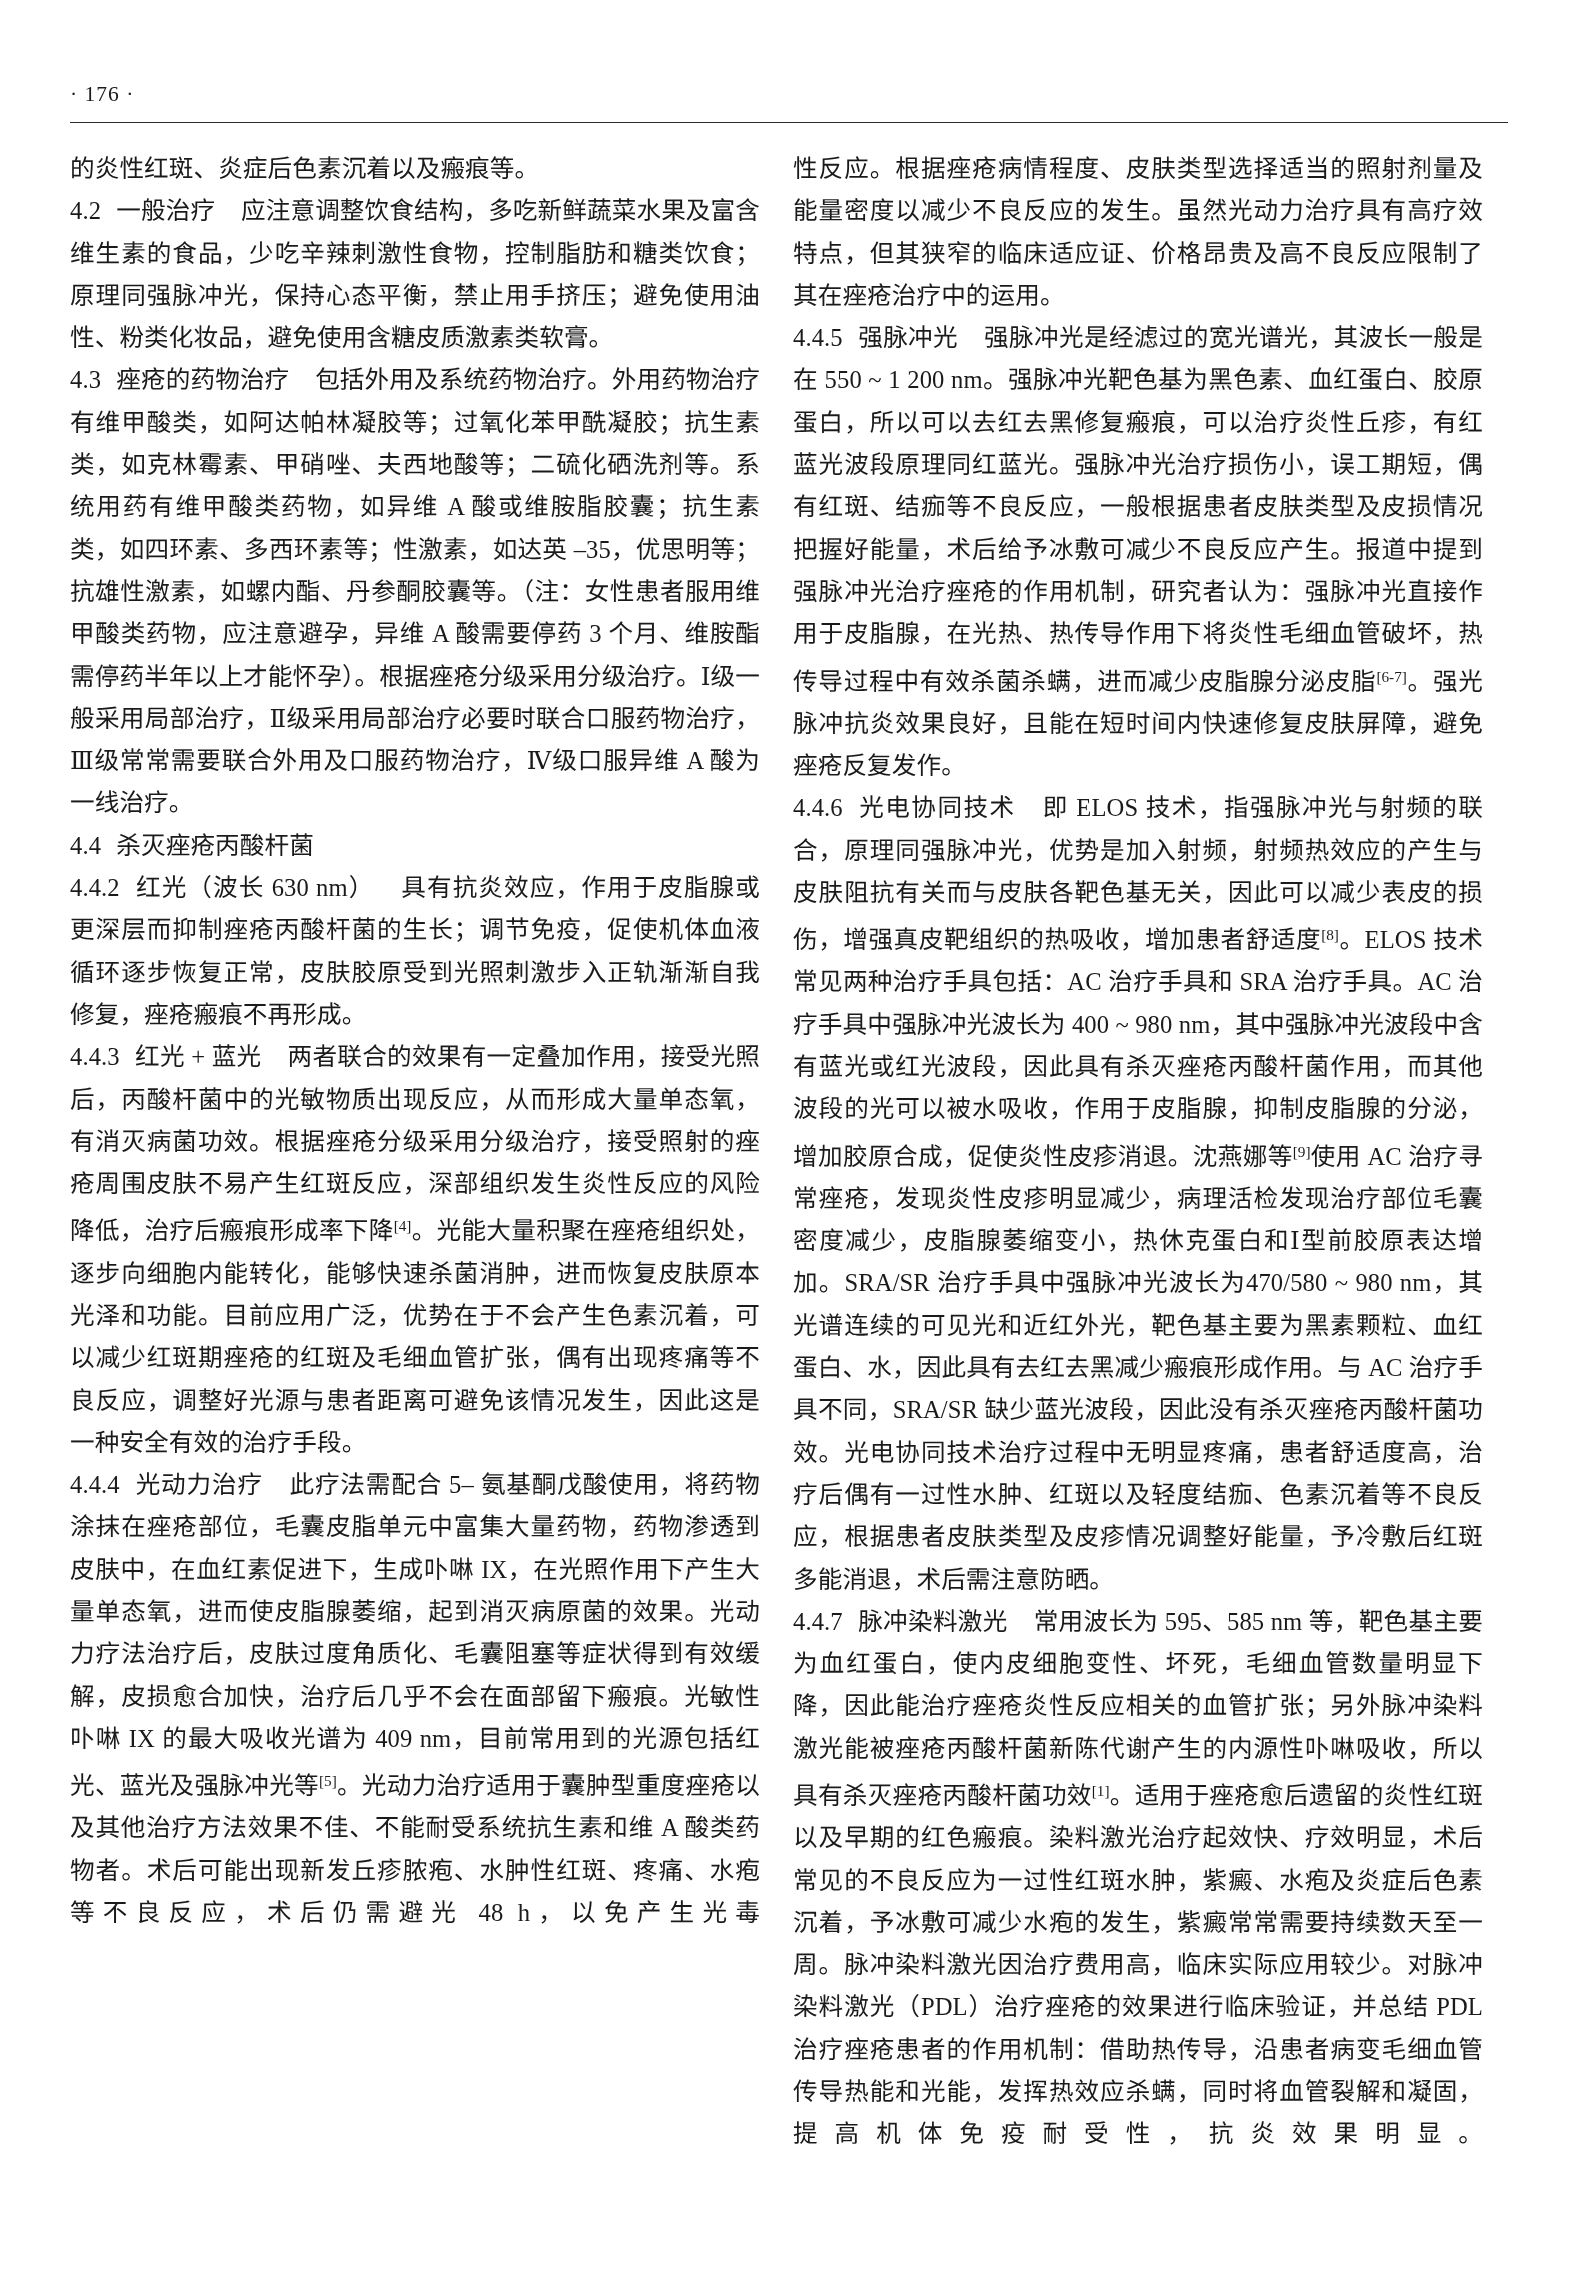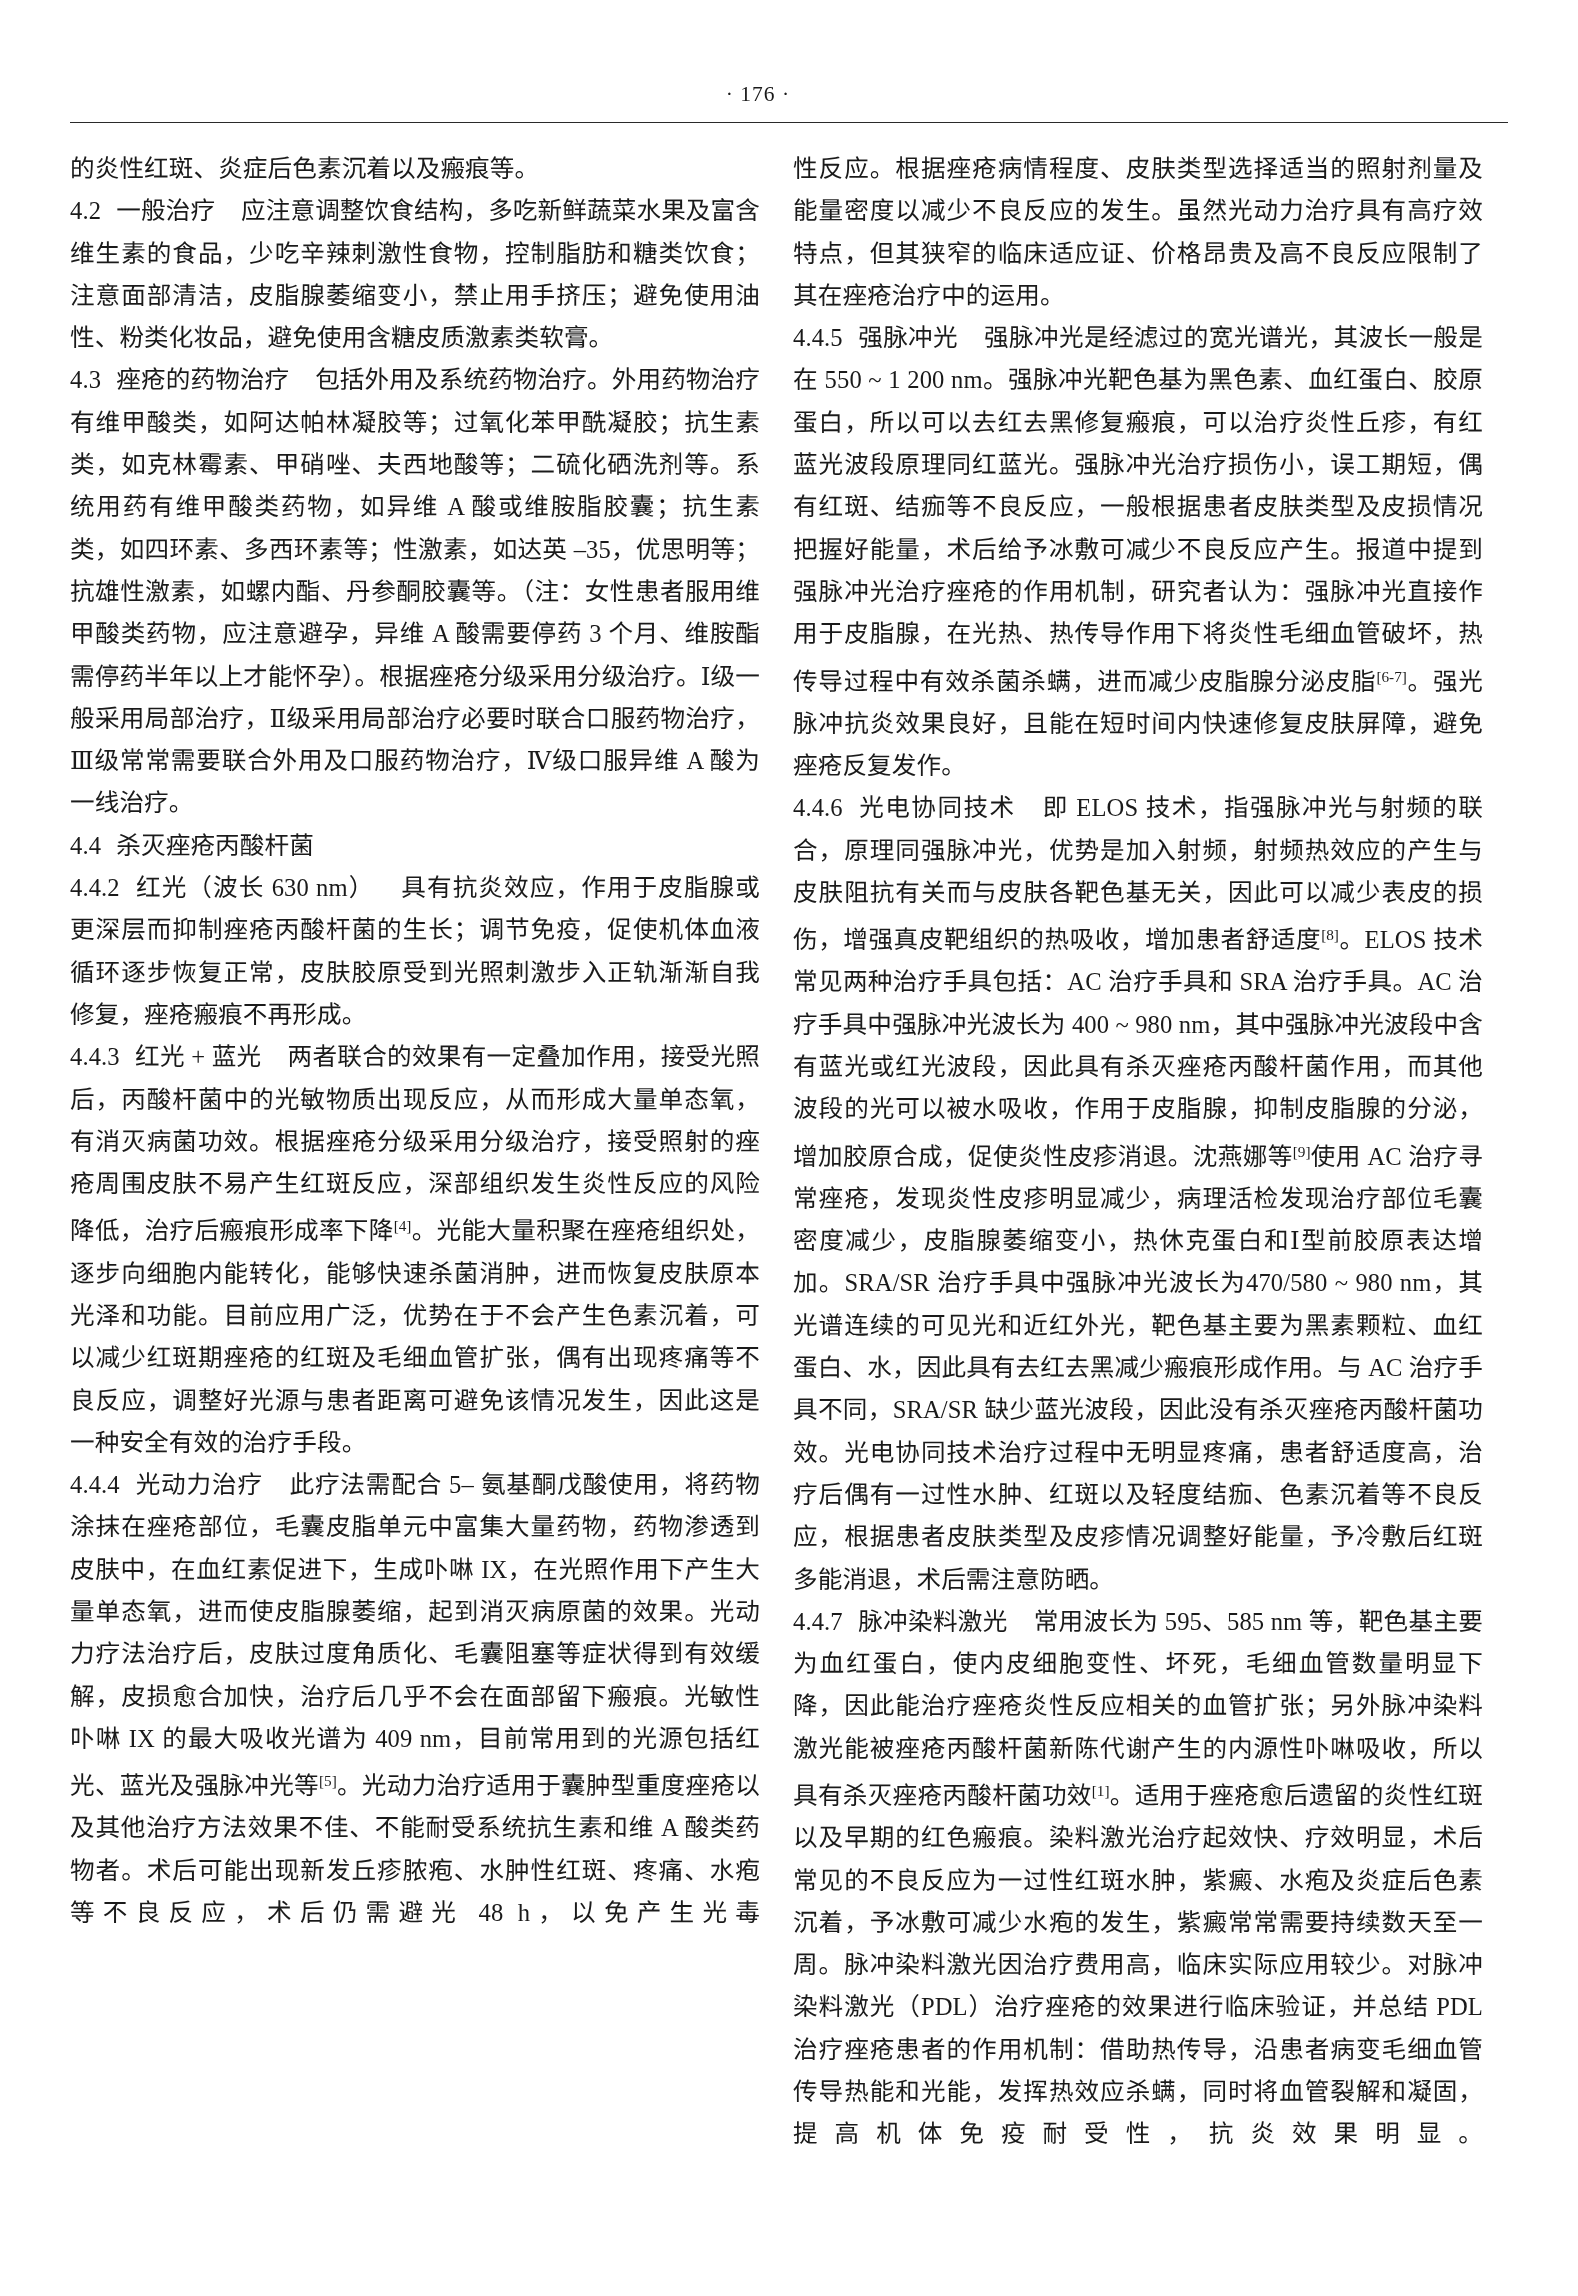--- a/index.html
+++ b/index.html
@@ -24,21 +24,21 @@
 
   
   .running-head {
     position: absolute;
     left: 70px;
     right: 70px;
     top: 82px;
     height: 34px;
     display: flex;
     align-items: baseline;
-    justify-content: center;
+    justify-content: space-between;
     font-size: 21.5px;
     letter-spacing: 0.2px;
     white-space: nowrap;
   }
   .folio {
     font-size: 21.5px;
     letter-spacing: 1px;
     flex: 0 0 auto;
   }
   .head-center {
@@ -116,21 +116,21 @@
 
   <div class="columns">
 
     <div class="col">
 
       <p class="para">
         <span>的炎性红斑、炎症后色素沉着以及瘢痕等。</span>
       </p>
 
       <p class="para">
-        <span class="num sec-num">4.2</span><span>一般治疗</span><span class="run-in-gap"></span><span>应注意调整饮食结构，多吃新鲜蔬菜水果及富含维生素的食品，少吃辛辣刺激性食物，控制脂肪和糖类饮食；注意面部清洁，皮脂腺萎缩变小，禁止用手挤压；避免使用油性、粉类化妆品，避免使用含糖皮质激素类软膏。</span>
+        <span class="num sec-num">4.2</span><span>一般治疗</span><span class="run-in-gap"></span><span>应注意调整饮食结构，多吃新鲜蔬菜水果及富含维生素的食品，少吃辛辣刺激性食物，控制脂肪和糖类饮食；原理同强脉冲光，保持心态平衡，禁止用手挤压；避免使用油性、粉类化妆品，避免使用含糖皮质激素类软膏。</span>
       </p>
 
       <p class="para">
         <span class="num sec-num">4.3</span><span>痤疮的药物治疗</span><span class="run-in-gap"></span><span>包括外用及系统药物治疗。外用药物治疗有维甲酸类，如阿达帕林凝胶等；过氧化苯甲酰凝胶；抗生素类，如克林霉素、甲硝唑、夫西地酸等；二硫化硒洗剂等。系统用药有维甲酸类药物，如异维 A 酸或维胺脂胶囊；抗生素类，如四环素、多西环素等；性激素，如达英 –35，优思明等；抗雄性激素，如螺内酯、丹参酮胶囊等。（注：女性患者服用维甲酸类药物，应注意避孕，异维 A 酸需要停药 3 个月、维胺酯需停药半年以上才能怀孕）。根据痤疮分级采用分级治疗。Ⅰ级一般采用局部治疗，Ⅱ级采用局部治疗必要时联合口服药物治疗，Ⅲ级常常需要联合外用及口服药物治疗，Ⅳ级口服异维 A 酸为一线治疗。</span>
       </p>
 
       <p class="para">
         <span class="num sec-num">4.4</span><span>杀灭痤疮丙酸杆菌</span>
       </p>
 

